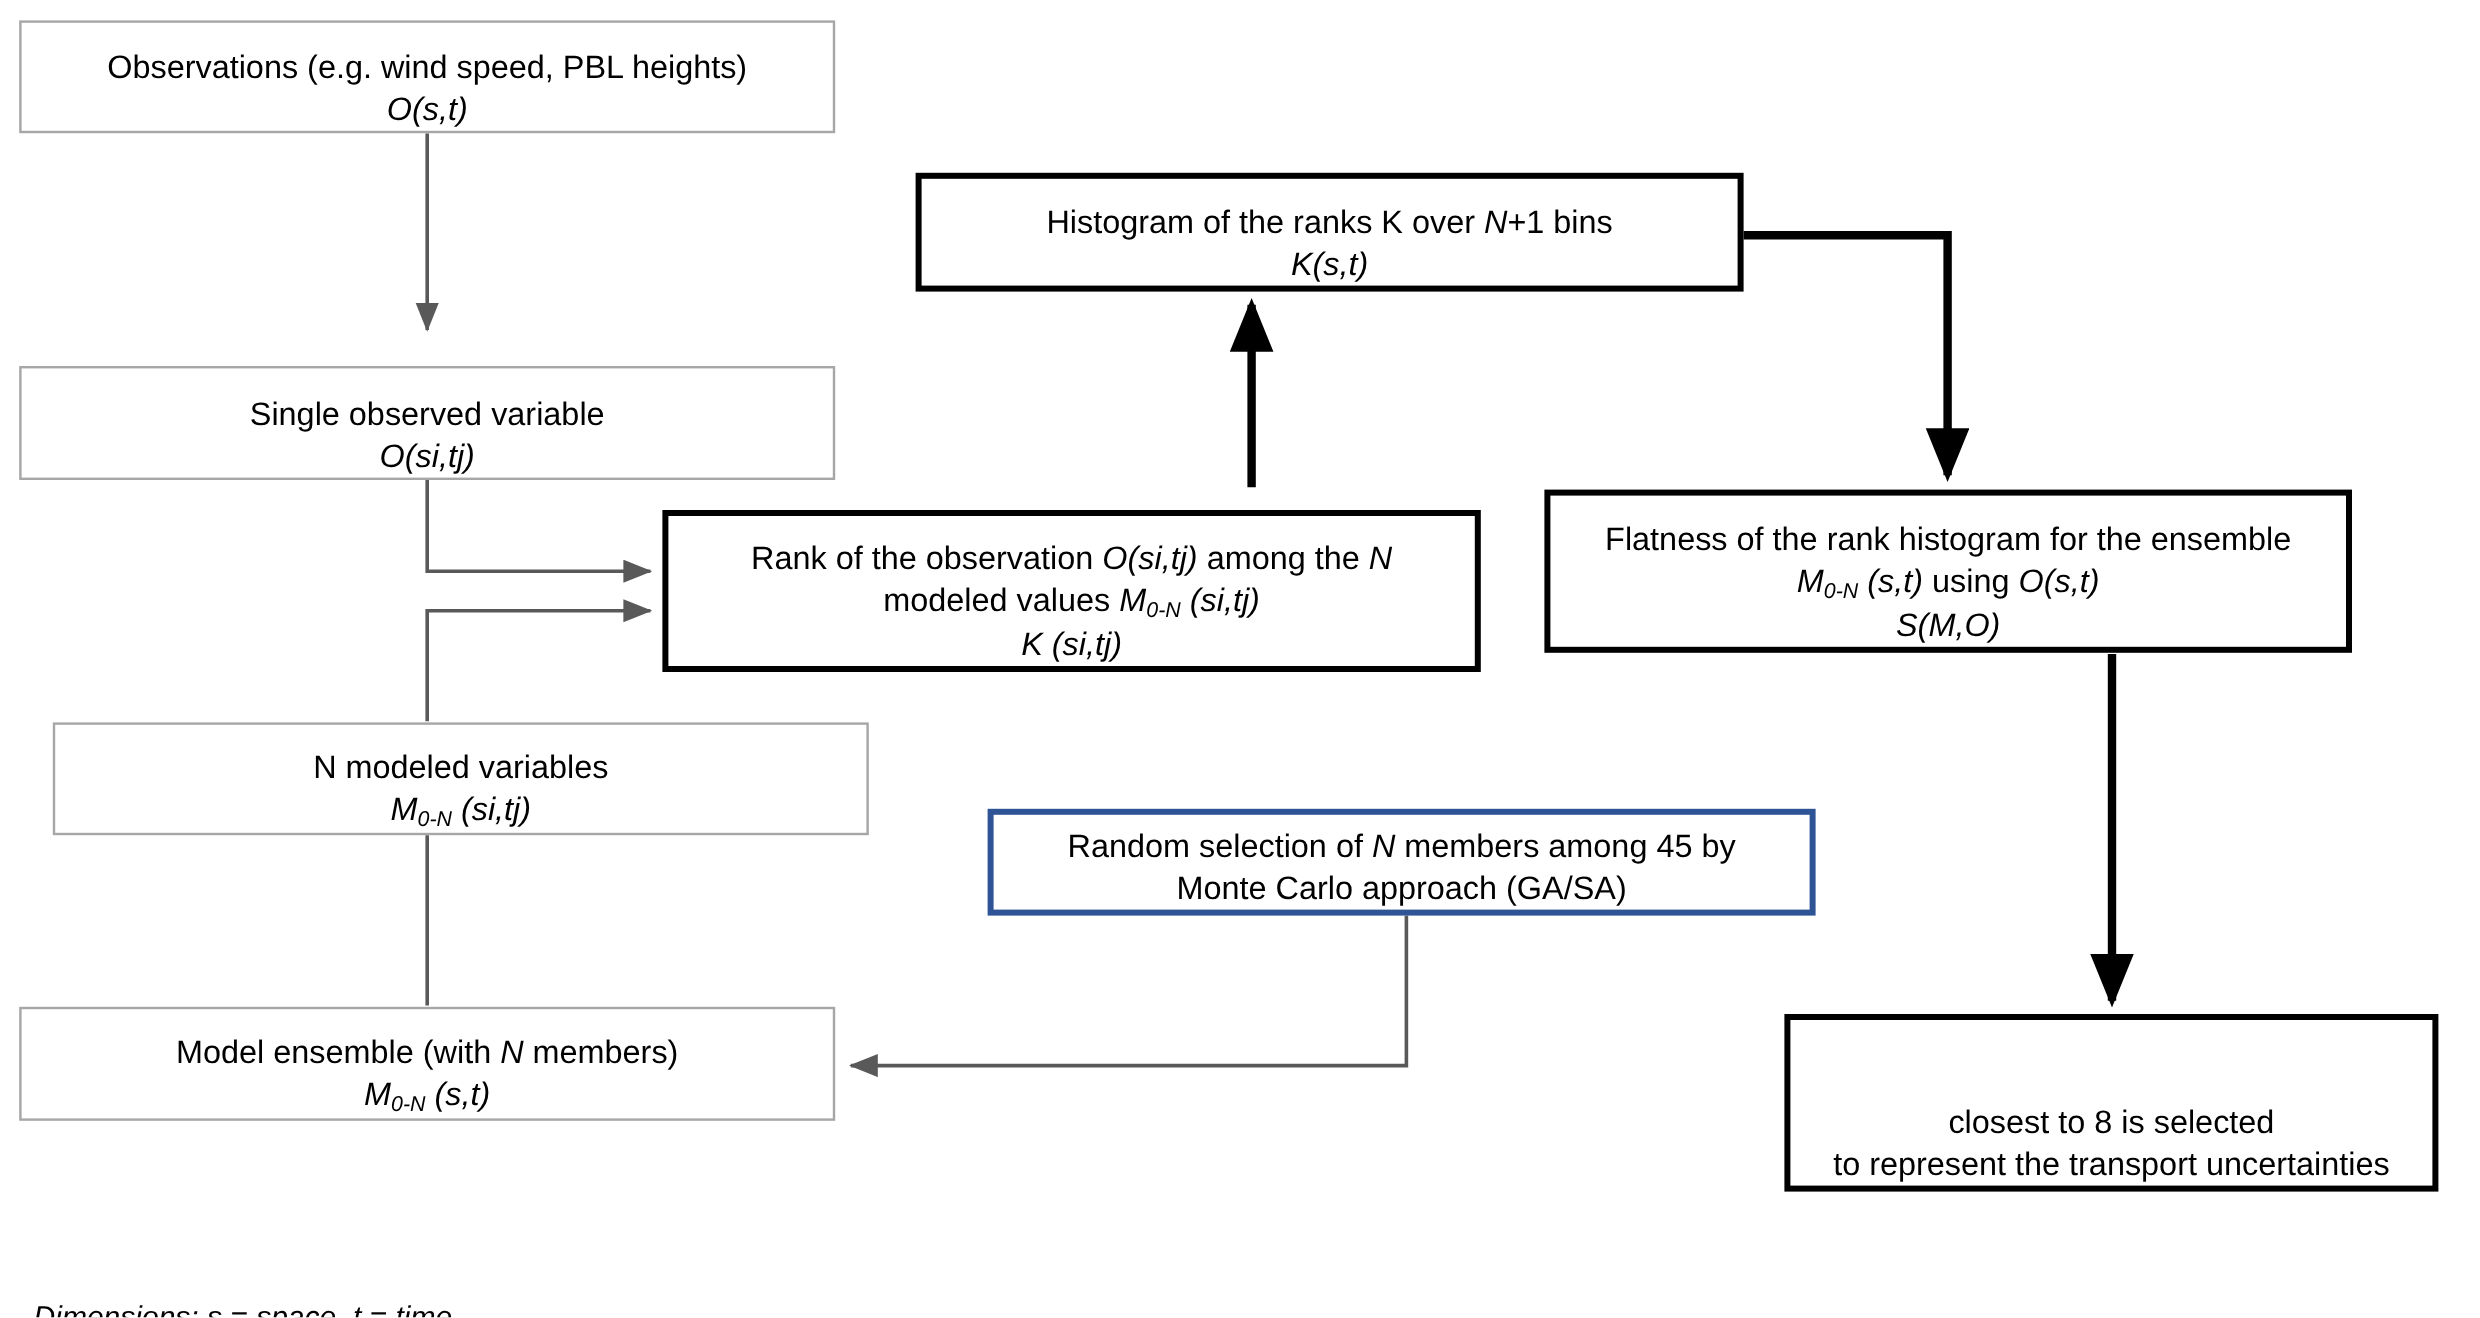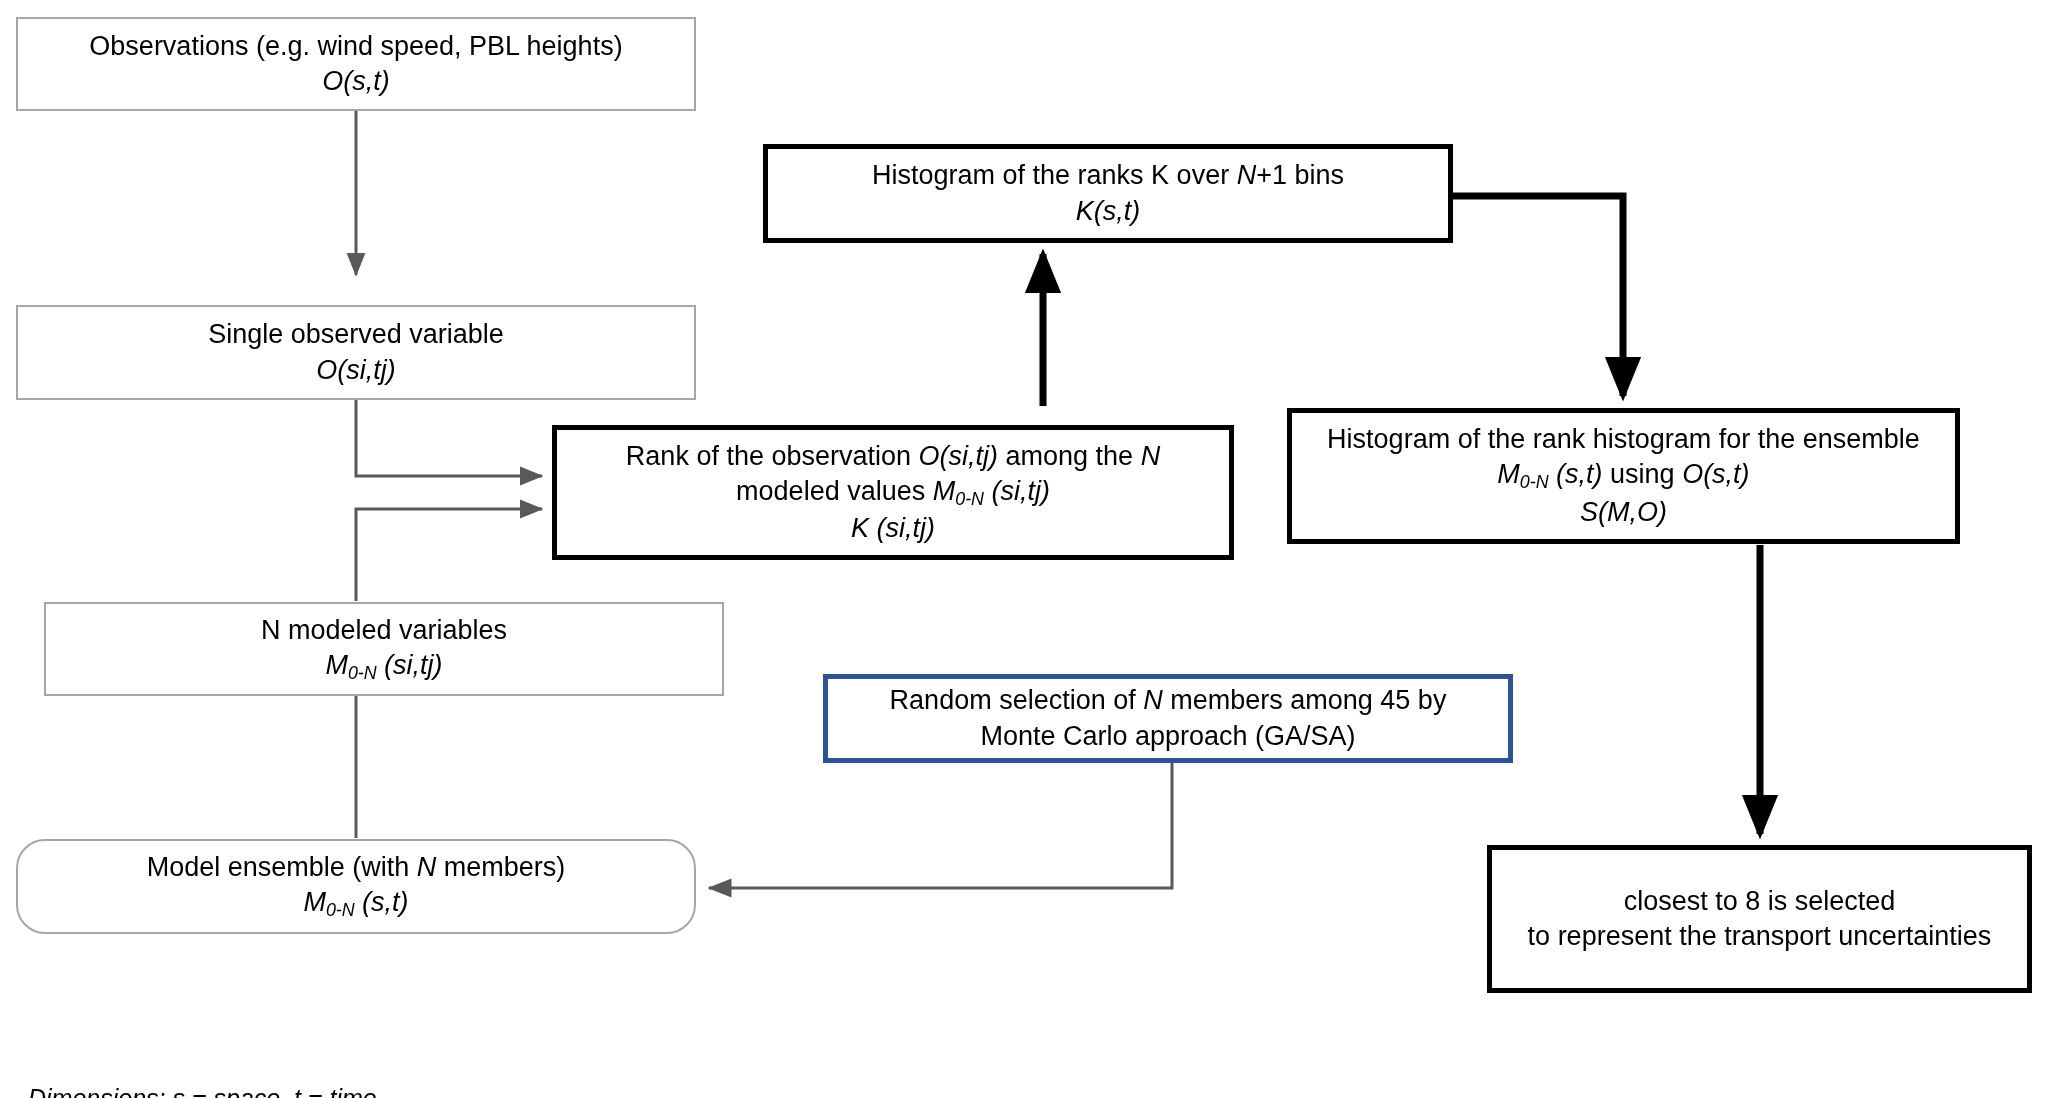--- a/index.html
+++ b/index.html
@@ -15,21 +15,21 @@
     font-family: "Liberation Sans", sans-serif;
     overflow: hidden;
   }
   .box {
     position: absolute;
     box-sizing: border-box;
     background: #ffffff;
     display: flex;
     flex-direction: column;
     align-items: center;
-    justify-content: center;
+    justify-content: flex-end;
     text-align: center;
     color: #000000;
     font-size: 27px;
     line-height: 1.30;
   }
   .box.gray {
     border: 2px solid #a6a6a6;
   }
   .box.black {
     border: 5px solid #000000;
@@ -107,21 +107,21 @@
     <div class="line ital">O(si,tj)</div>
   </div>
 
   <div class="box gray" style="left:16px; top:602px; width:680px; height:94px;margin-left:28px;">
     <div class="line">N modeled variables</div>
     <div class="line">
       <span class="ital">M</span><span class="sub">0-N</span><span class="ital"> (si,tj)</span>
     </div>
   </div>
 
-  <div class="box gray" style="left:16px; top:839px; width:680px; height:95px;border-radius:29px;">
+  <div class="box gray" style="left:16px; top:839px; width:680px; height:95px;">
     <div class="line">
       <span>Model ensemble (with </span><span class="ital">N</span><span> members)</span>
     </div>
     <div class="line">
       <span class="ital">M</span><span class="sub">0-N</span><span class="ital"> (s,t)</span>
     </div>
   </div>
 
   <div class="box black" style="left:763px; top:144px; width:690px; height:99px;">
     <div class="line">
@@ -134,21 +134,21 @@
     <div class="line">
       <span>Rank of the observation </span><span class="ital">O(si,tj)</span><span> among the </span><span class="ital">N</span>
     </div>
     <div class="line">
       <span>modeled values </span><span class="ital">M</span><span class="sub">0-N</span><span class="ital"> (si,tj)</span>
     </div>
     <div class="line ital">K (si,tj)</div>
   </div>
 
   <div class="box black" style="left:1287px; top:408px; width:673px; height:136px;">
-    <div class="line">Histogram of the rank histogram for the ensemble</div>
+    <div class="line">Flatness of the rank histogram for the ensemble</div>
     <div class="line">
       <span class="ital">M</span><span class="sub">0-N</span><span class="ital"> (s,t)</span><span> using </span><span class="ital">O(s,t)</span>
     </div>
     <div class="line ital">S(M,O)</div>
   </div>
 
   <div class="box blue" style="left:823px; top:653px; width:690px; height:89px;margin-top:21px;">
     <div class="line">
       <span>Random selection of </span><span class="ital">N</span><span> members among 45 by</span>
     </div>

